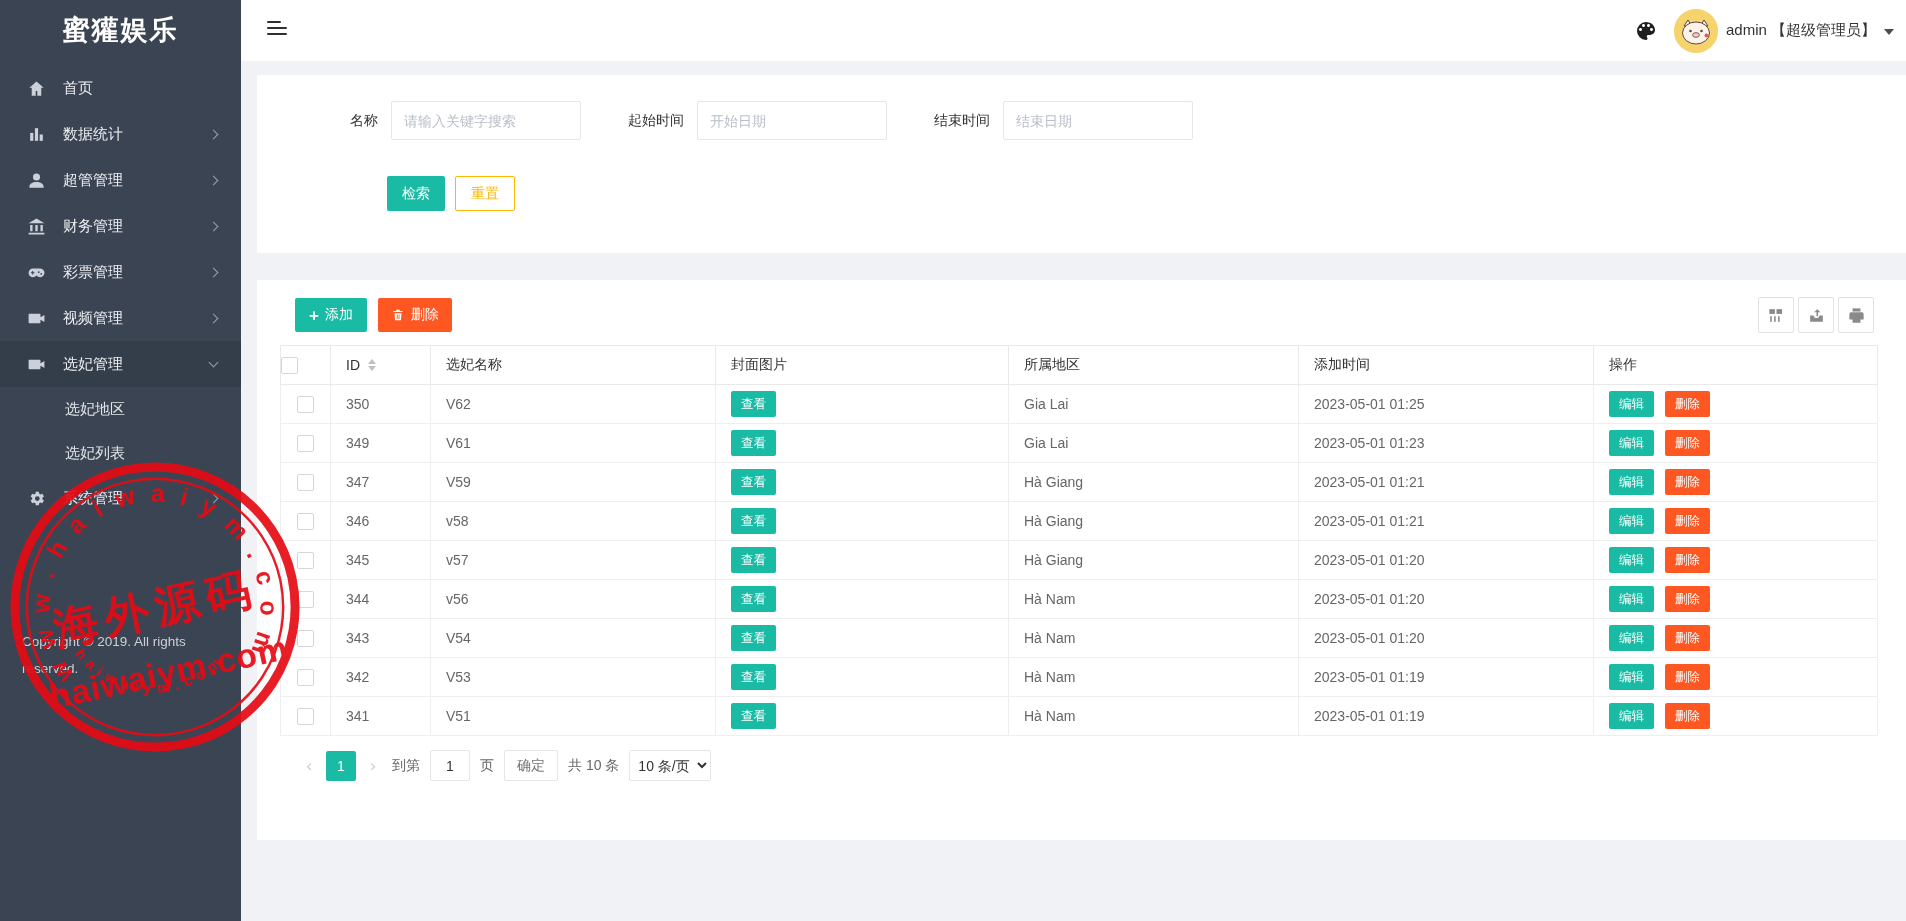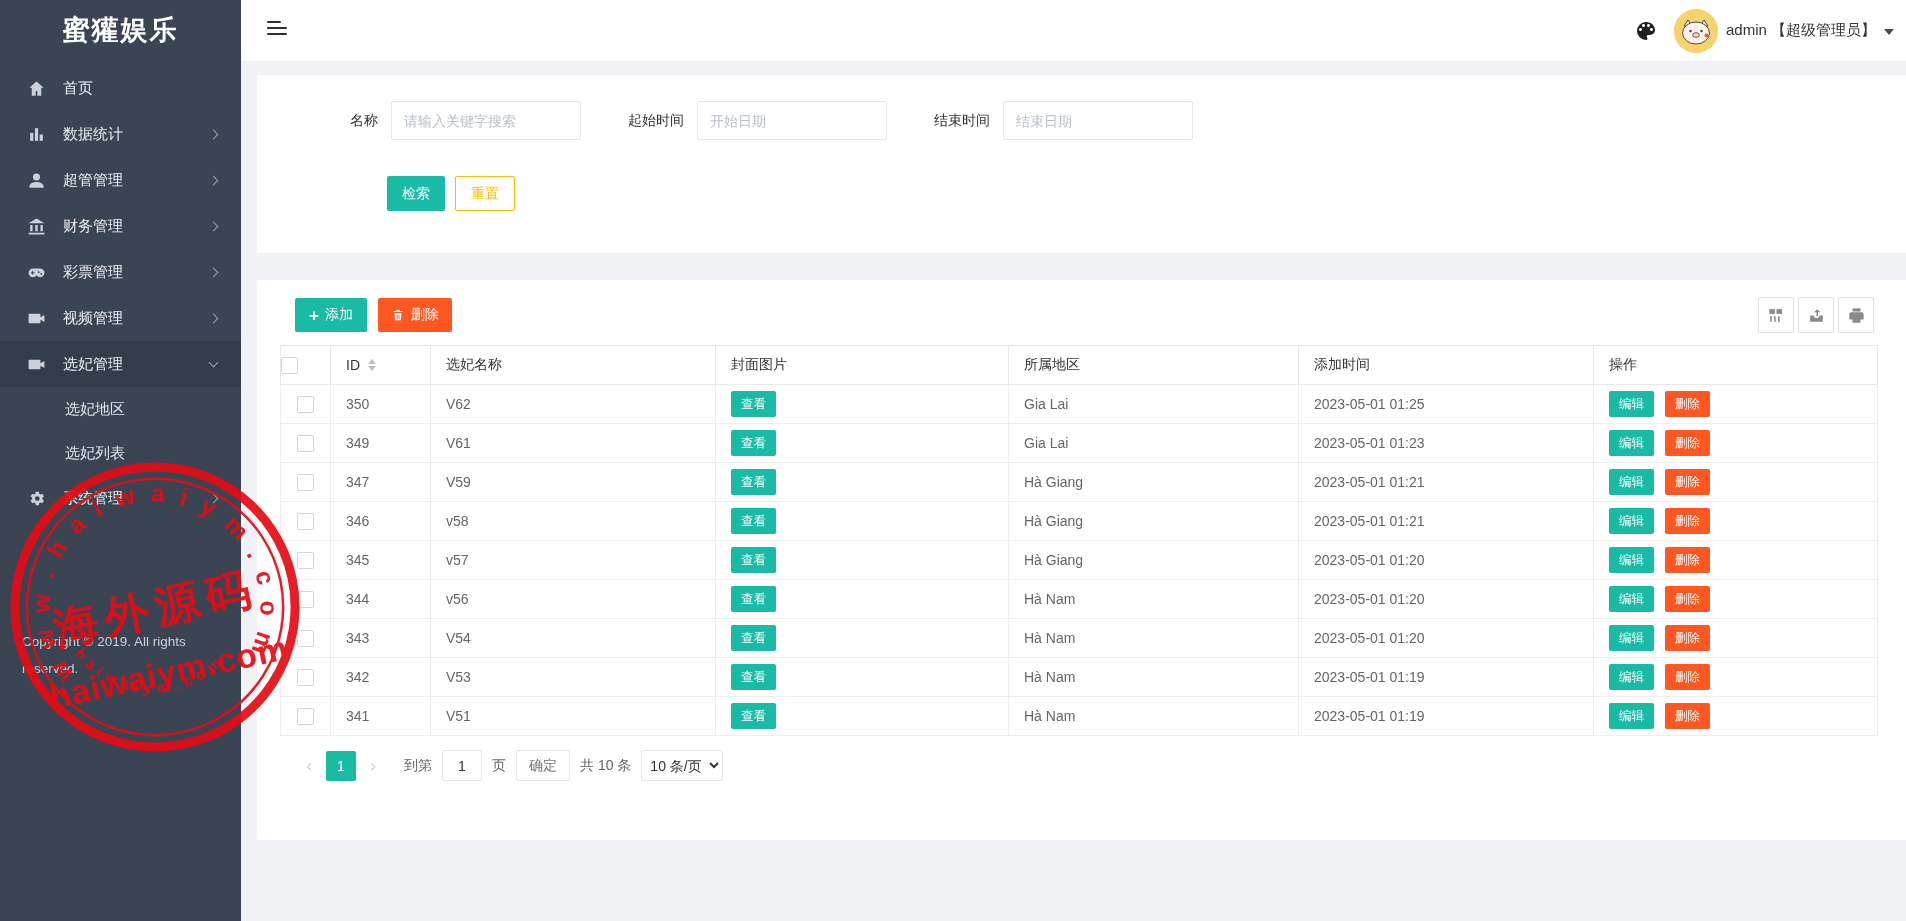--- a/index.html
+++ b/index.html
@@ -87,21 +87,21 @@
     color:#fff; font-size:12.5px; cursor:pointer; }
   .tag-view, .tag-edit { background:#1abba4; }
   .tag-del { background:#ff5722; margin-left:7px; }
 
   .pagination { display:flex; align-items:center; margin:14px 0 0 14px; font-size:14px; color:#666; }
   .pg-arrow { width:30px; height:30px; display:flex; align-items:center; justify-content:center;
     color:#d2d2d2; font-size:18px; cursor:pointer; font-family:"DejaVu Sans", sans-serif; }
   .pg-page { min-width:30px; height:30px; background:#1abba4; color:#fff; border-radius:2px;
     display:flex; align-items:center; justify-content:center; margin:0 2px; cursor:pointer; }
   .pg-text { margin:0 10px; color:#666; }
-  .pg-goto { margin-left:16px; }
+  .pg-goto { margin-left:4px; }
   .pg-input { width:40px; height:31px; border:1px solid #e6e6e6; border-radius:2px; text-align:center;
     font-size:14px; color:#333; outline:none; font-family:"Liberation Sans", sans-serif; }
   .pg-confirm { height:31px; padding:0 12px; background:#fff; border:1px solid #e6e6e6; border-radius:2px;
     color:#757575; font-size:14px; cursor:pointer; font-family:"Liberation Sans", sans-serif; }
   .pg-select { height:31px; border:1px solid #e6e6e6; border-radius:2px; color:#333; font-size:14px;
     padding:0 4px; outline:none; background:#fff; font-family:Liberation Sans, sans-serif; }
 
   
   .stamp { position:absolute; left:6px; top:458px; width:298px; height:298px; z-index:9;
     pointer-events:none; opacity:0.92; }

